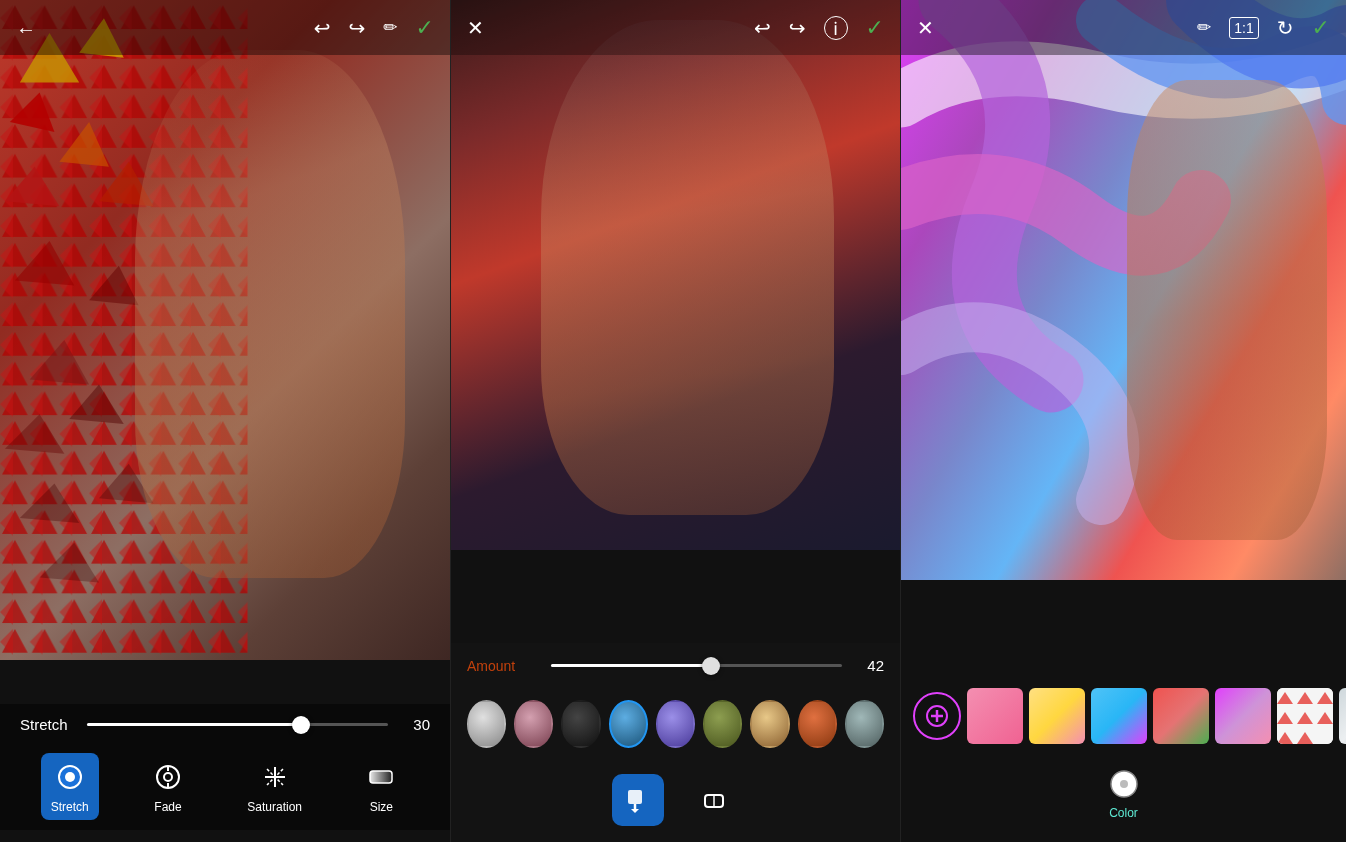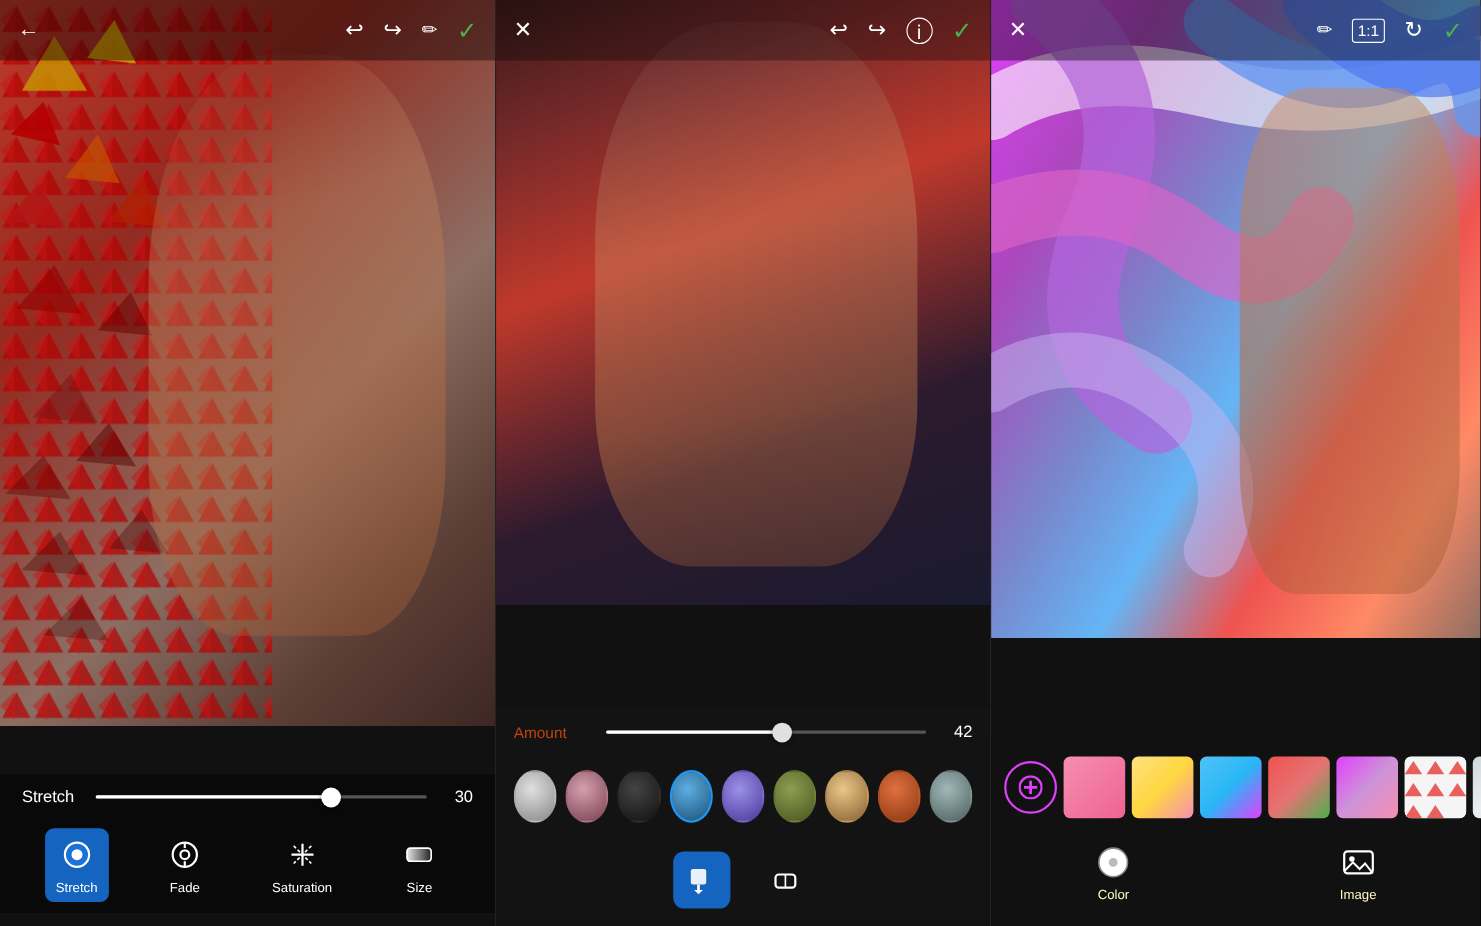--- a/index.html
+++ b/index.html
@@ -336,21 +336,21 @@
       width: 36px;
       height: 36px;
       display: flex;
       align-items: center;
       justify-content: center;
       font-size: 22px;
       color: #fff;
     }
 
     .bottom-tab-label {
-      color: #fef9c3;
+      color: #5eead4;
       font-size: 12px;
     }
 
     
     .icon-white {
       color: #fff;
       font-size: 20px;
       cursor: pointer;
     }
 
@@ -637,25 +637,15 @@
         <div class="bottom-tab-icon">
           <svg width="32" height="32" viewBox="0 0 32 32">
             <circle cx="16" cy="16" r="13" fill="white" stroke="#888" stroke-width="1.5"></circle>
             <circle cx="16" cy="16" r="4" fill="#bbb"></circle>
           </svg>
         </div>
         <span class="bottom-tab-label">Color</span>
       </div>
 
 
-      <div class="bottom-tab">
-        <div class="bottom-tab-icon">
-          <svg width="32" height="32" viewBox="0 0 32 32">
-            <rect x="3" y="6" width="26" height="20" rx="3" fill="none" stroke="white" stroke-width="2"></rect>
-            <circle cx="10" cy="13" r="2.5" fill="white"></circle>
-            <polyline points="3,24 11,16 17,22 22,17 29,26" stroke="white" stroke-width="1.8" fill="none"></polyline>
-          </svg>
-        </div>
-        <span class="bottom-tab-label">Image</span>
-      </div>
     </div>
   </div>
 </div>
 
 </body></html>

